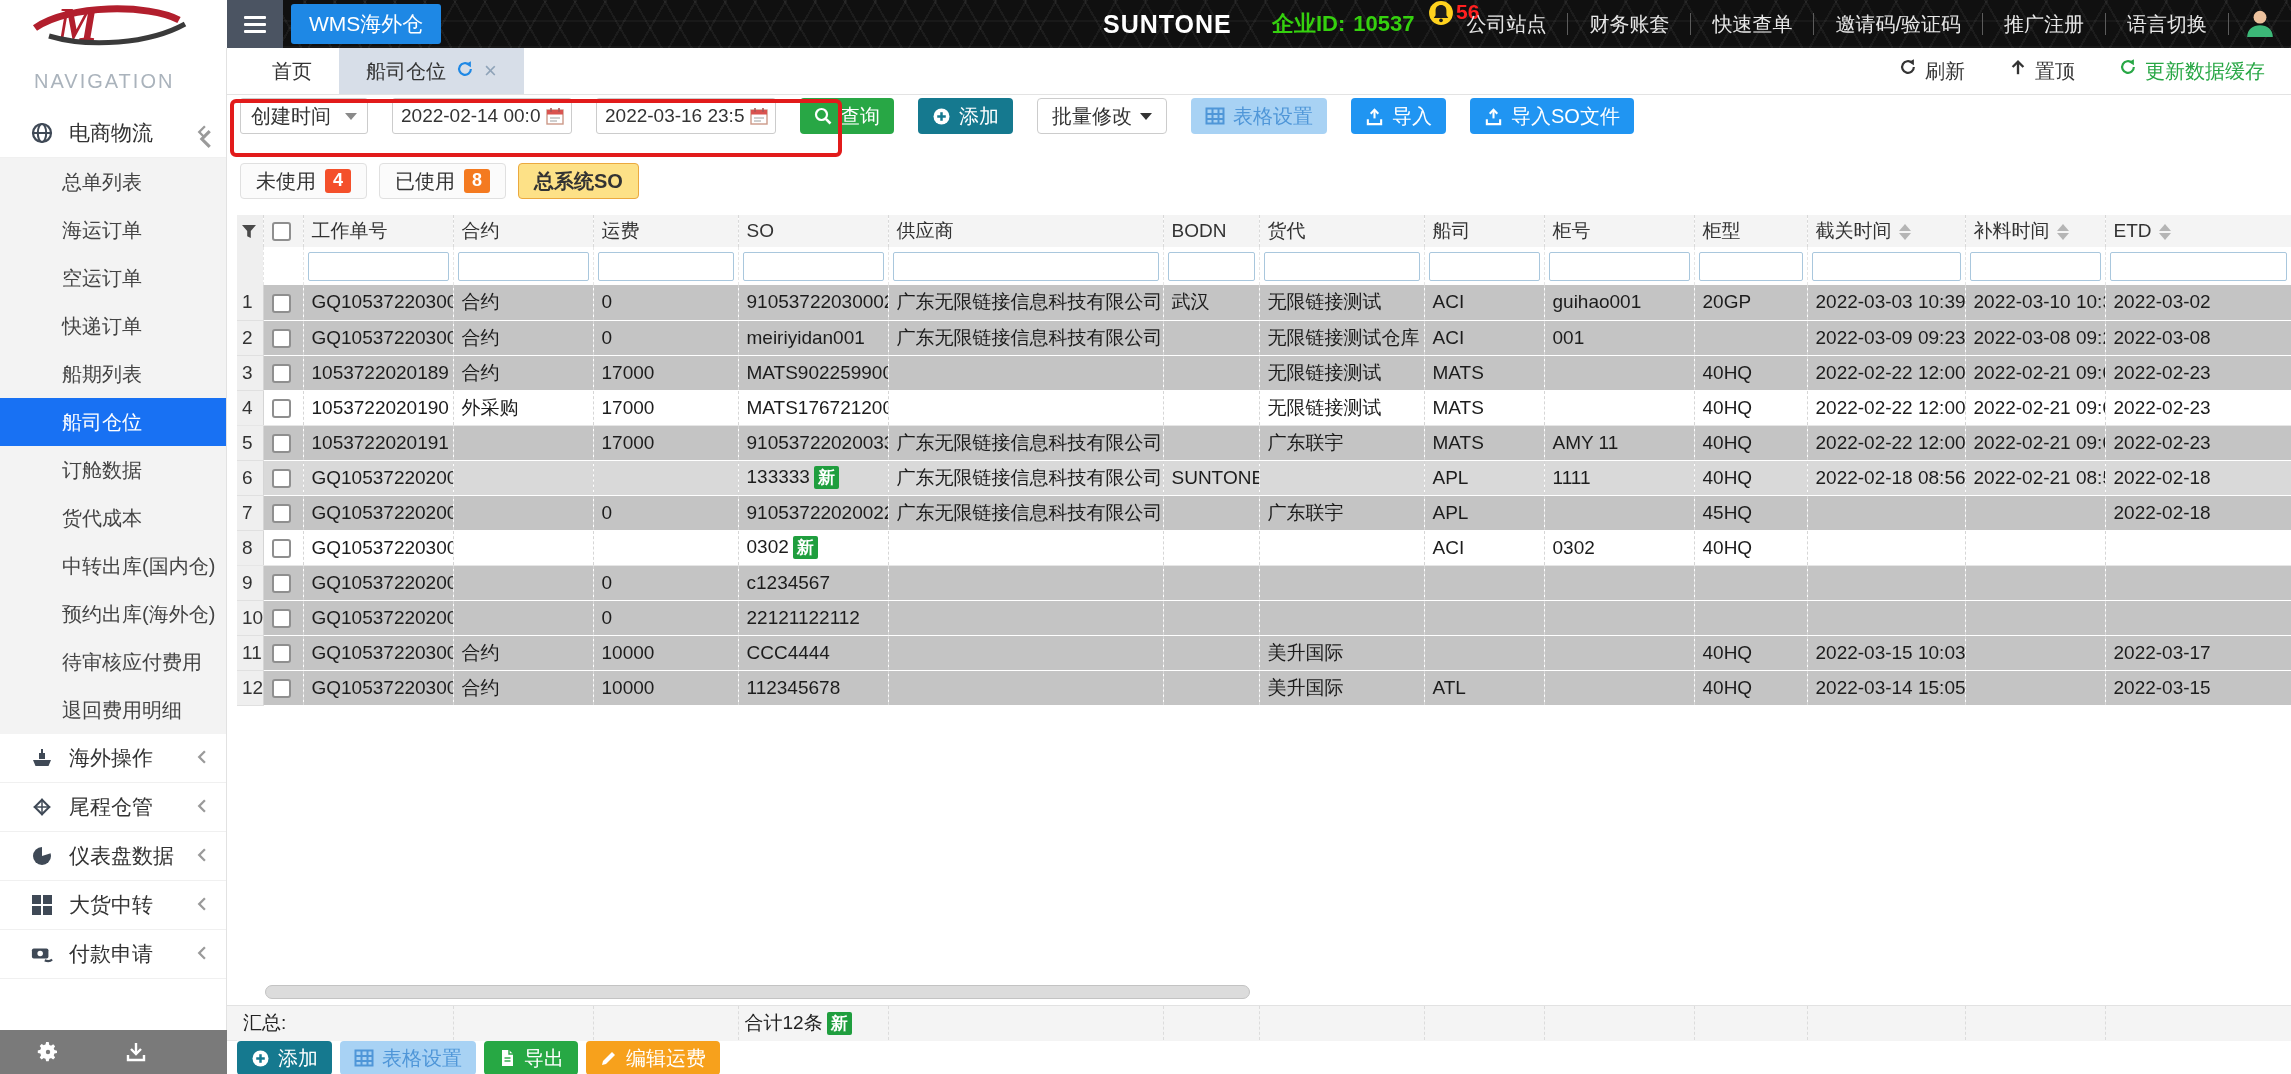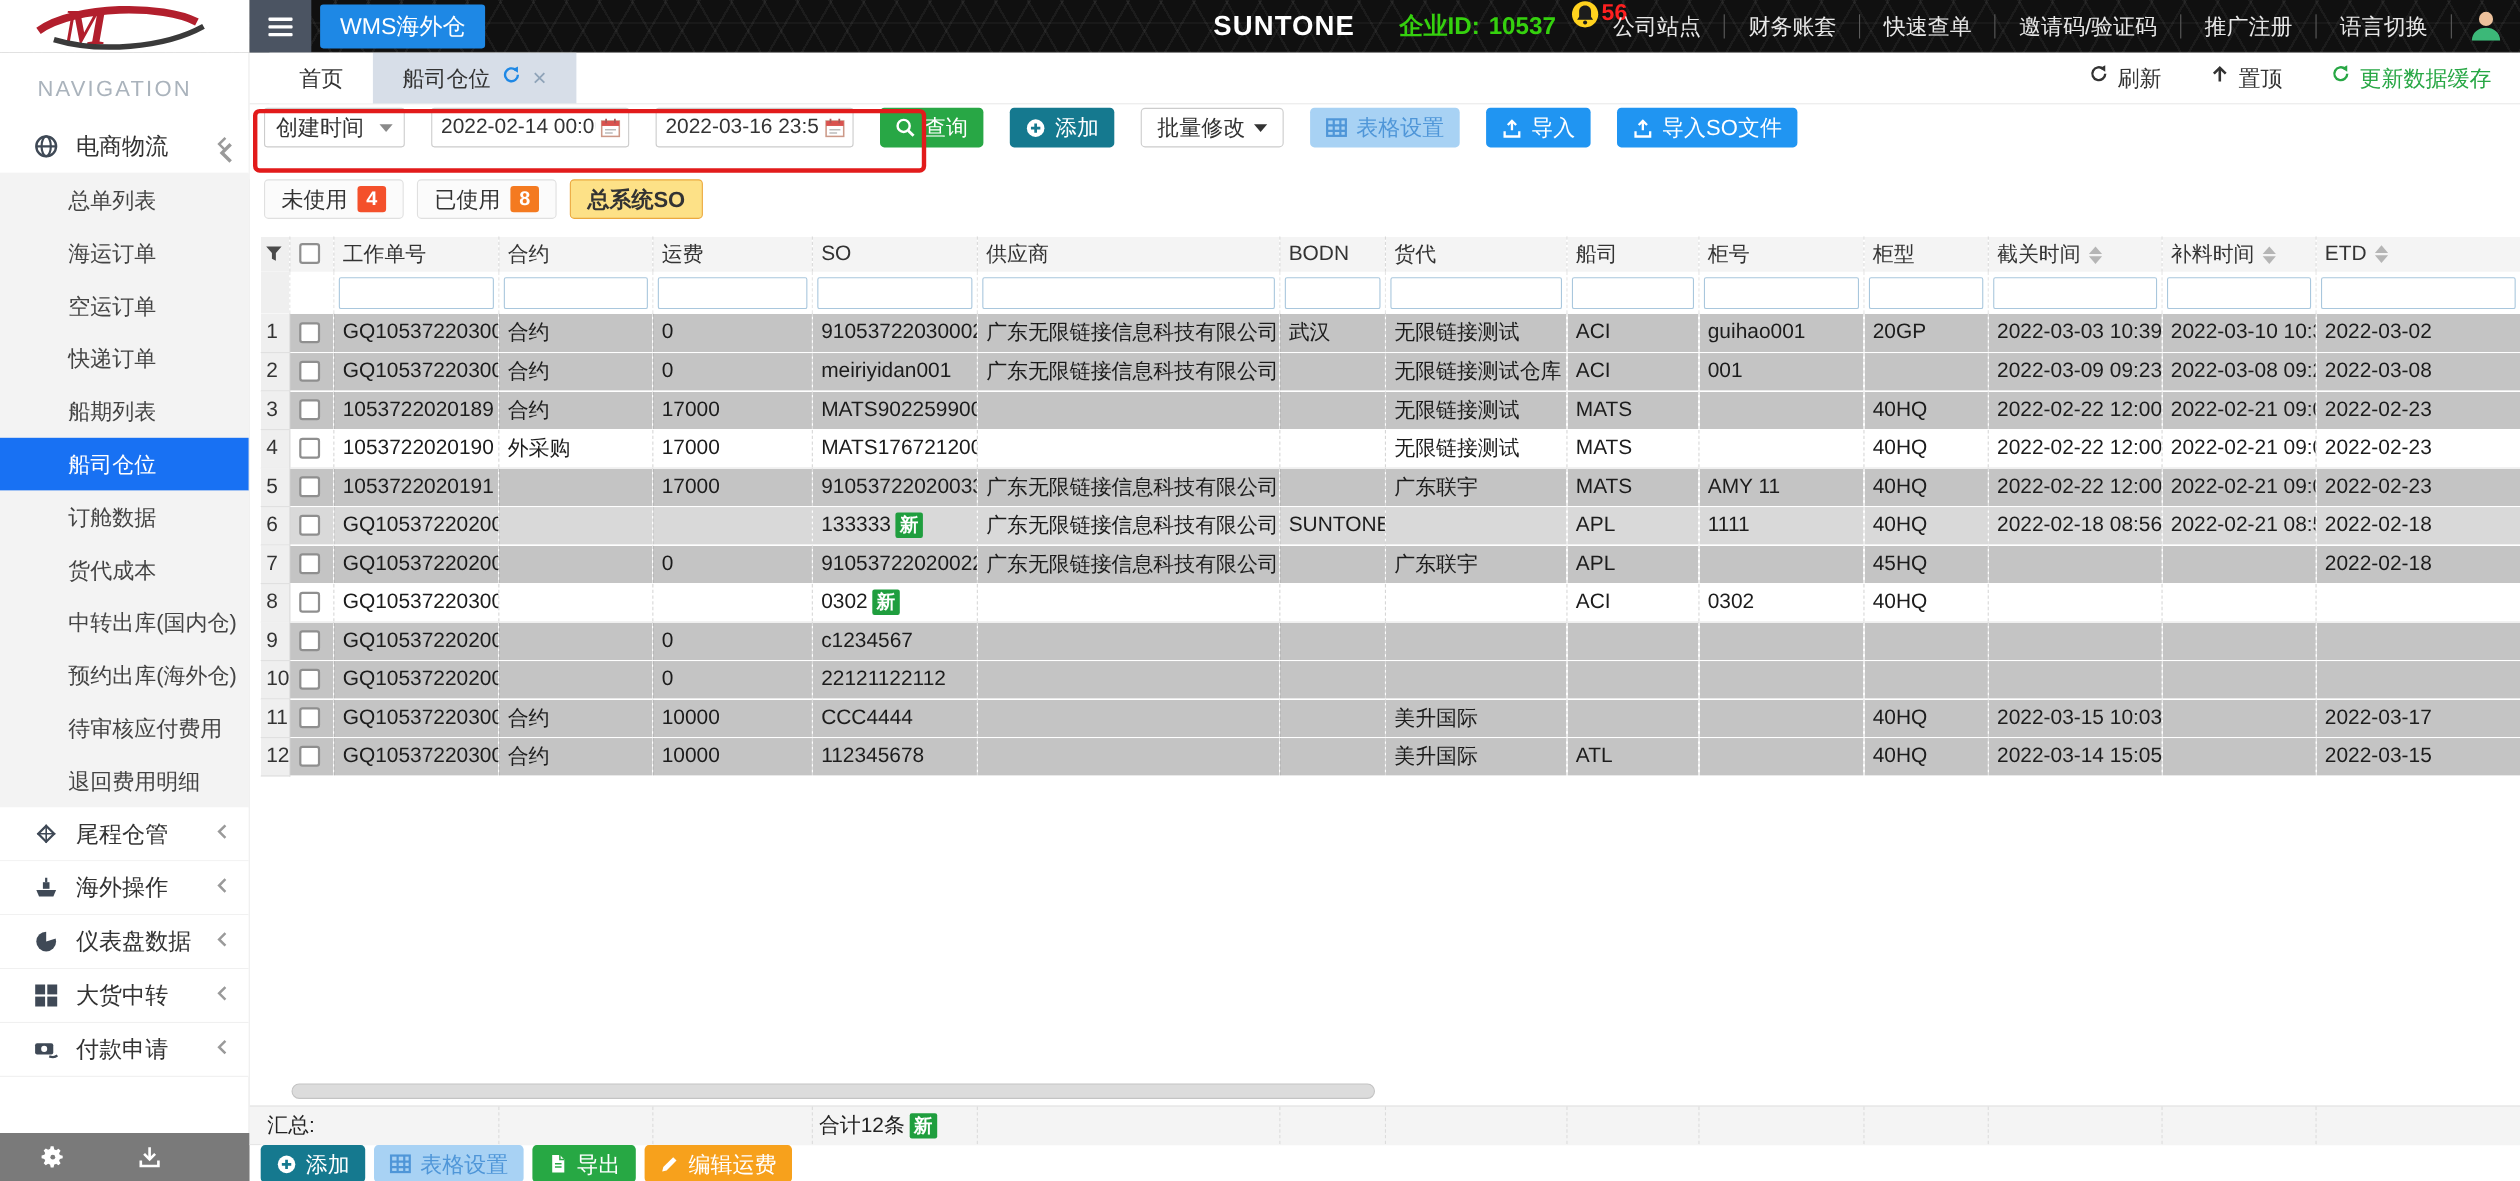--- a/index.html
+++ b/index.html
@@ -190,39 +190,39 @@
         <div class="s active">船司仓位</div>
         <div class="s">订舱数据</div>
         <div class="s">货代成本</div>
         <div class="s">中转出库(国内仓)</div>
         <div class="s">预约出库(海外仓)</div>
         <div class="s">待审核应付费用</div>
         <div class="s">退回费用明细</div>
       </div>
       <div class="g">
         <span class="gi">
-          <svg width="22" height="22" viewBox="0 0 24 24">
-            <rect x="6.4" y="6.4" width="11.2" height="11.2" fill="none" stroke="#3f4956" stroke-width="2.2" transform="rotate(45 12 12)"></rect>
-            <path d="M12 3v18M3 12h18" stroke="#3f4956" stroke-width="1.6"></path>
-          </svg>
-        </span>
-        <span class="lbl">尾程仓管</span>
-        <span><svg width="13" height="16" viewBox="0 0 10 14">
-            <polyline points="8,2 3,7 8,12" fill="none" stroke="#9a9a9a" stroke-width="2"></polyline>
-          </svg></span>
-      </div>
-      <div class="g">
-        <span class="gi">
           <svg width="22" height="22" viewBox="0 0 22 22">
             <path d="M2 13h18l-2.5 6H4.5z" fill="#3f4956"></path>
             <rect x="8" y="6" width="6" height="6" fill="#3f4956"></rect>
             <line x1="11" y1="2" x2="11" y2="6" stroke="#3f4956" stroke-width="2"></line>
           </svg>
         </span>
         <span class="lbl">海外操作</span>
+        <span><svg width="13" height="16" viewBox="0 0 10 14">
+            <polyline points="8,2 3,7 8,12" fill="none" stroke="#9a9a9a" stroke-width="2"></polyline>
+          </svg></span>
+      </div>
+      <div class="g">
+        <span class="gi">
+          <svg width="22" height="22" viewBox="0 0 24 24">
+            <rect x="6.4" y="6.4" width="11.2" height="11.2" fill="none" stroke="#3f4956" stroke-width="2.2" transform="rotate(45 12 12)"></rect>
+            <path d="M12 3v18M3 12h18" stroke="#3f4956" stroke-width="1.6"></path>
+          </svg>
+        </span>
+        <span class="lbl">尾程仓管</span>
         <span><svg width="13" height="16" viewBox="0 0 10 14">
             <polyline points="8,2 3,7 8,12" fill="none" stroke="#9a9a9a" stroke-width="2"></polyline>
           </svg></span>
       </div>
       <div class="g">
         <span class="gi">
           <svg width="22" height="22" viewBox="0 0 22 22">
             <circle cx="11" cy="11" r="9" fill="#3f4956"></circle>
             <path d="M11 11V1a10 10 0 0 1 9.5 7z" fill="#fff"></path>
           </svg>

